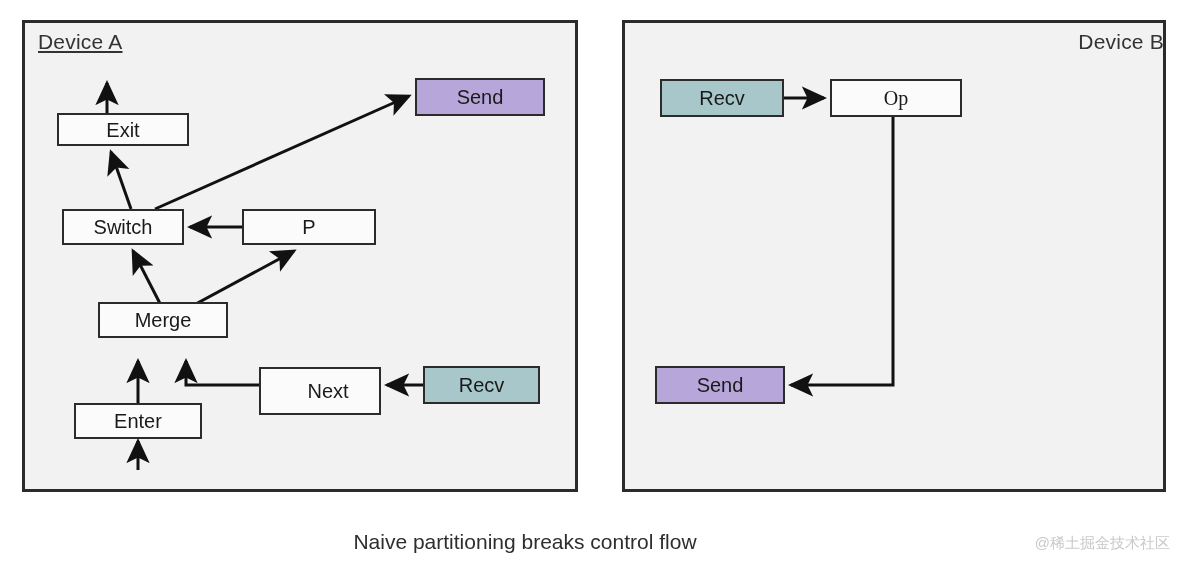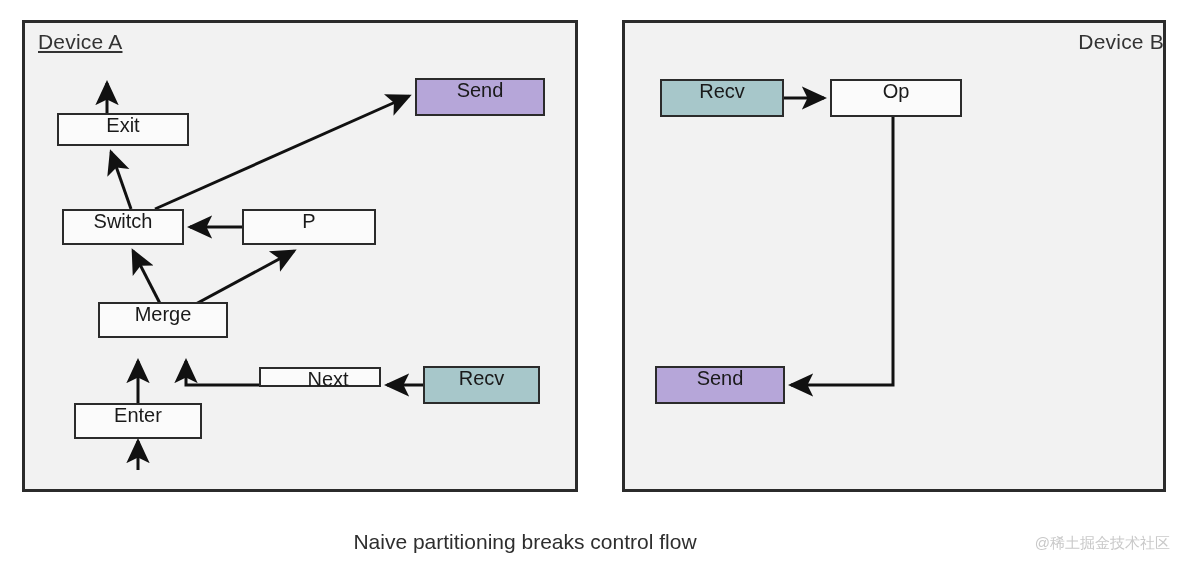--- a/index.html
+++ b/index.html
@@ -39,21 +39,21 @@
   #title-a { left: 38px; top: 30px; text-decoration: underline; }
   #title-b { right: 18px; top: 30px; }
 
   
   .node {
     position: absolute;
     box-sizing: border-box;
     border: 2.5px solid #2b2b2b;
     background: #fbfbfb;
     display: flex;
-    align-items: flex-start;
+    align-items: center;
     justify-content: center;
     font-size: 20px;
     color: #1a1a1a;
     line-height: 1;
     z-index: 3;
   }
   .node.send { background: #b6a6d9; }
   .node.recv { background: #a7c7ca; }
 
   svg.edges {
@@ -129,37 +129,37 @@
   </div>
 
   <div class="node" style="left:242px; top:209px; width:134px; height:36px;">
     <span>P</span>
   </div>
 
   <div class="node" style="left:98px;  top:302px; width:130px; height:36px;">
     <span>Merge</span>
   </div>
 
-  <div class="node" style="left:259px; top:367px; width:122px; height:20px;padding-left:16px;">
+  <div class="node" style="left:259px; top:367px; width:122px; height:48px;padding-left:16px;">
     <span>Next</span>
   </div>
 
   <div class="node recv" style="left:423px; top:366px; width:117px; height:38px;">
     <span>Recv</span>
   </div>
 
   <div class="node" style="left:74px;  top:403px; width:128px; height:36px;">
     <span>Enter</span>
   </div>
 
   <div class="node recv" style="left:660px; top:79px;  width:124px; height:38px;">
     <span>Recv</span>
   </div>
 
-  <div class="node" style="left:830px; top:79px;  width:132px; height:38px;">
+  <div class="node" style="left:830px; top:79px;  width:132px; height:38px;font-family:Liberation Serif, serif;">
     <span>Op</span>
   </div>
 
   <div class="node send" style="left:655px; top:366px; width:130px; height:38px;">
     <span>Send</span>
   </div>
 
   <div class="caption">Naive partitioning breaks control flow</div>
   <div class="watermark">@稀土掘金技术社区</div>
 

